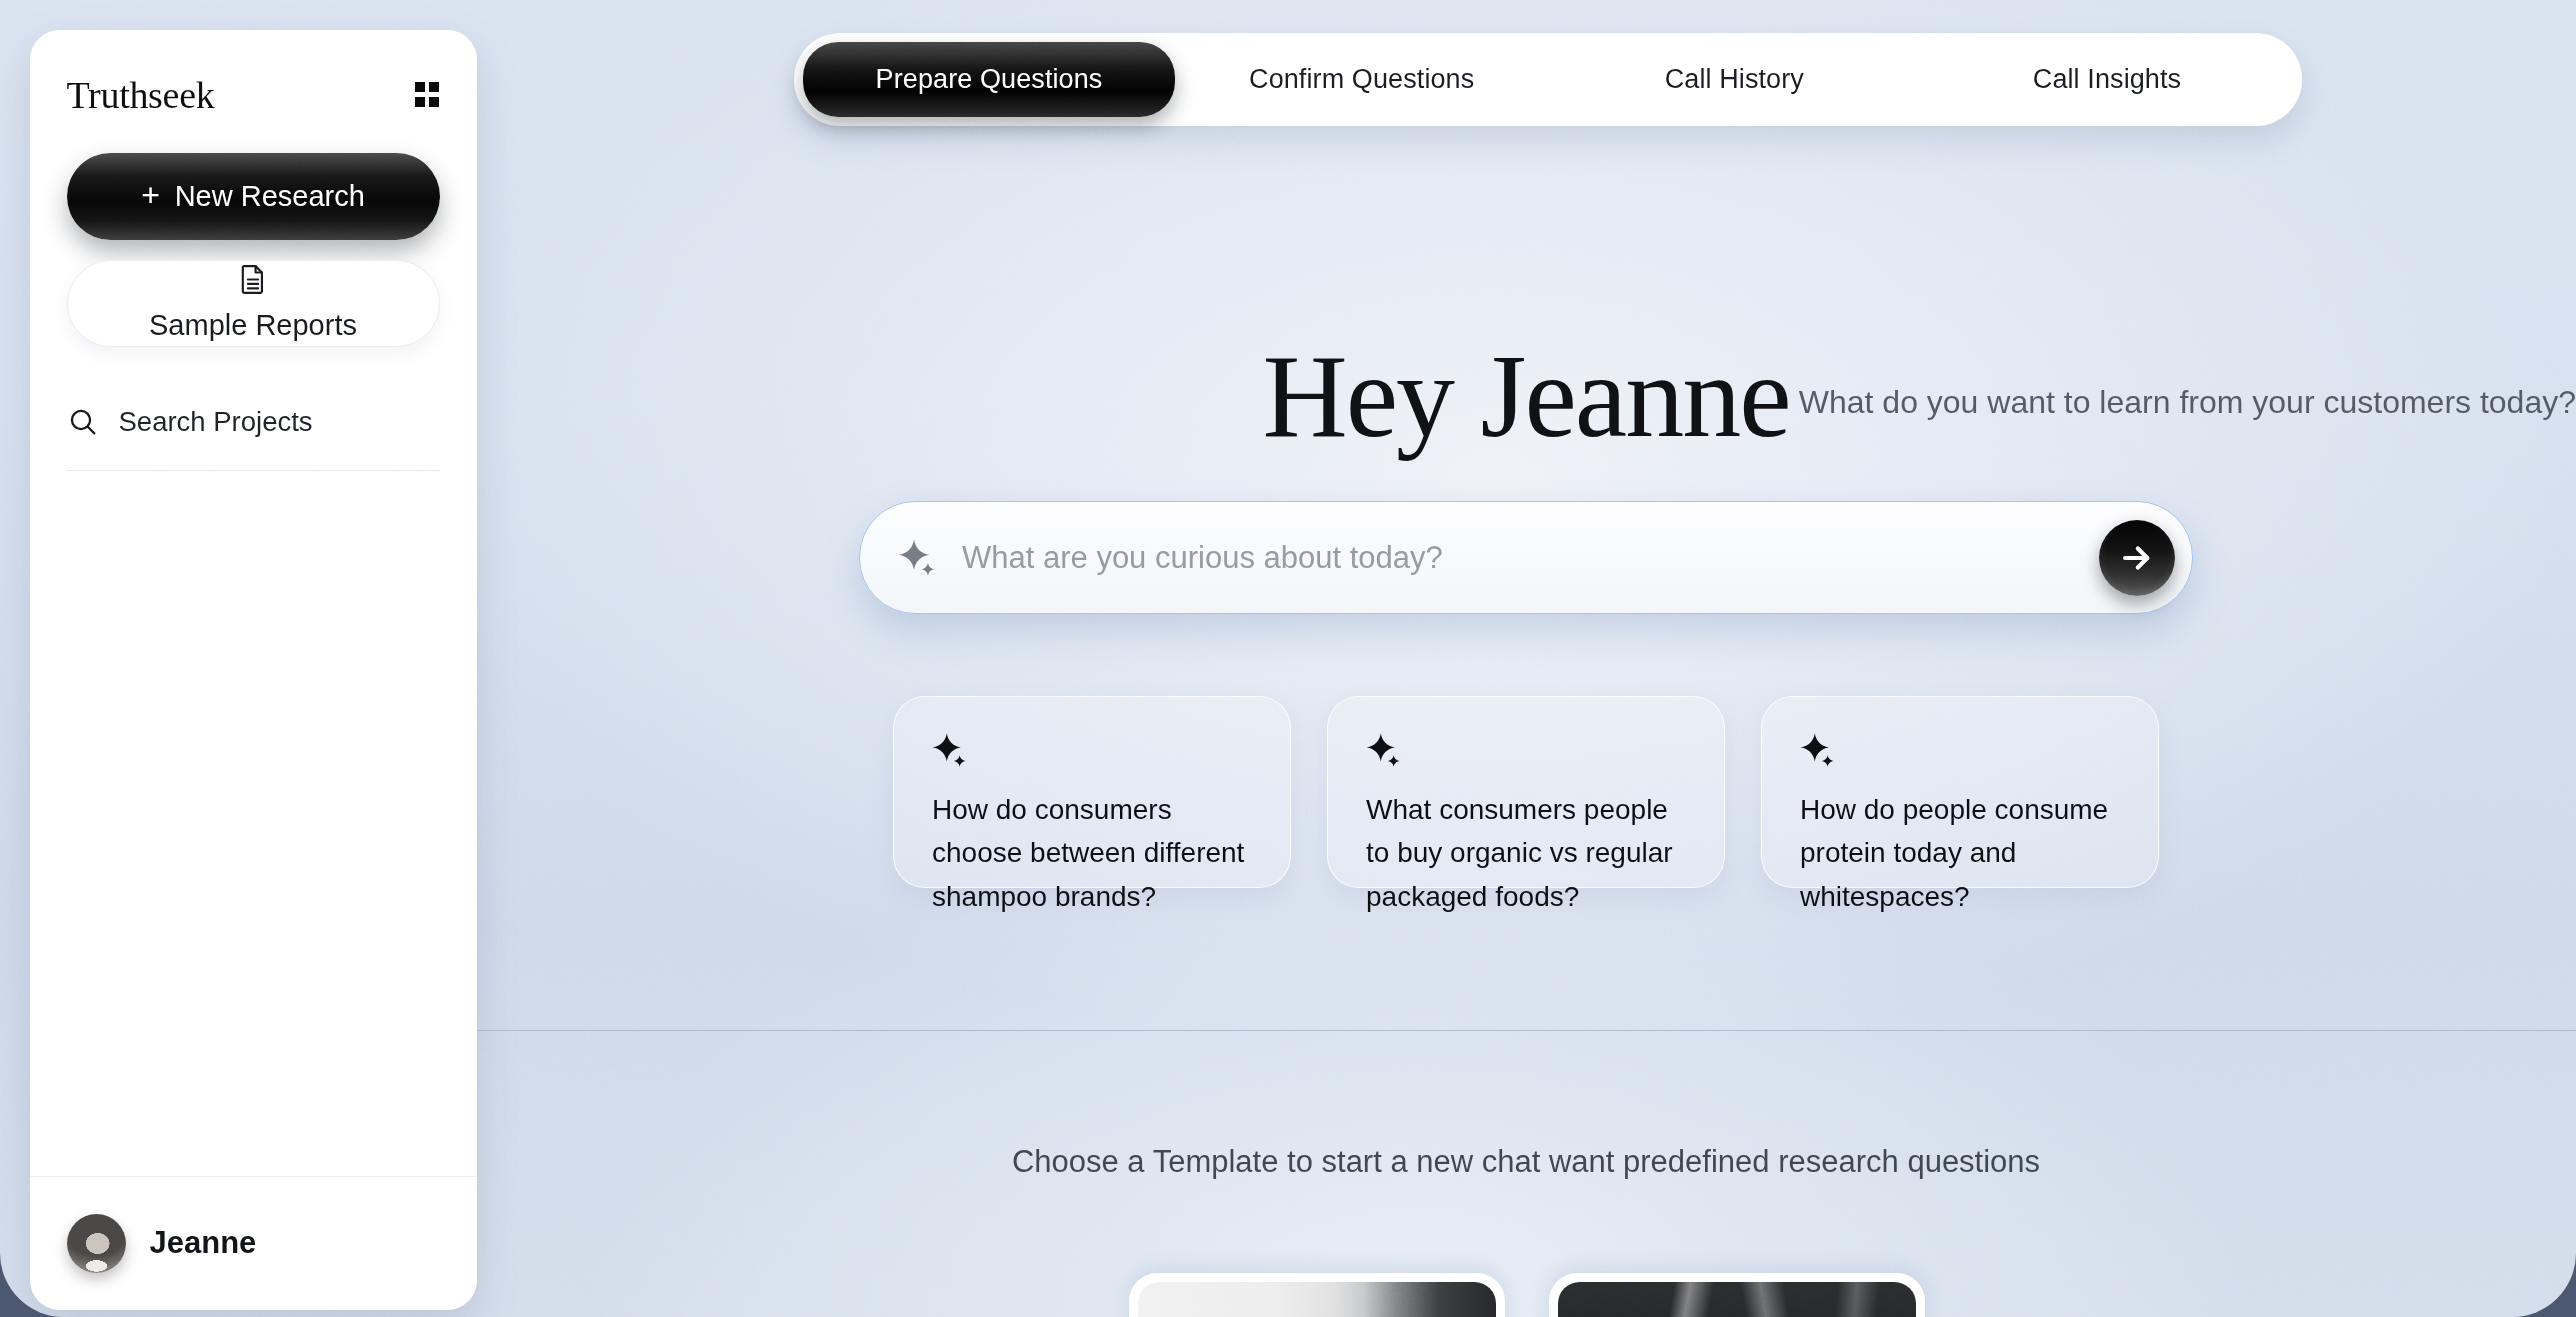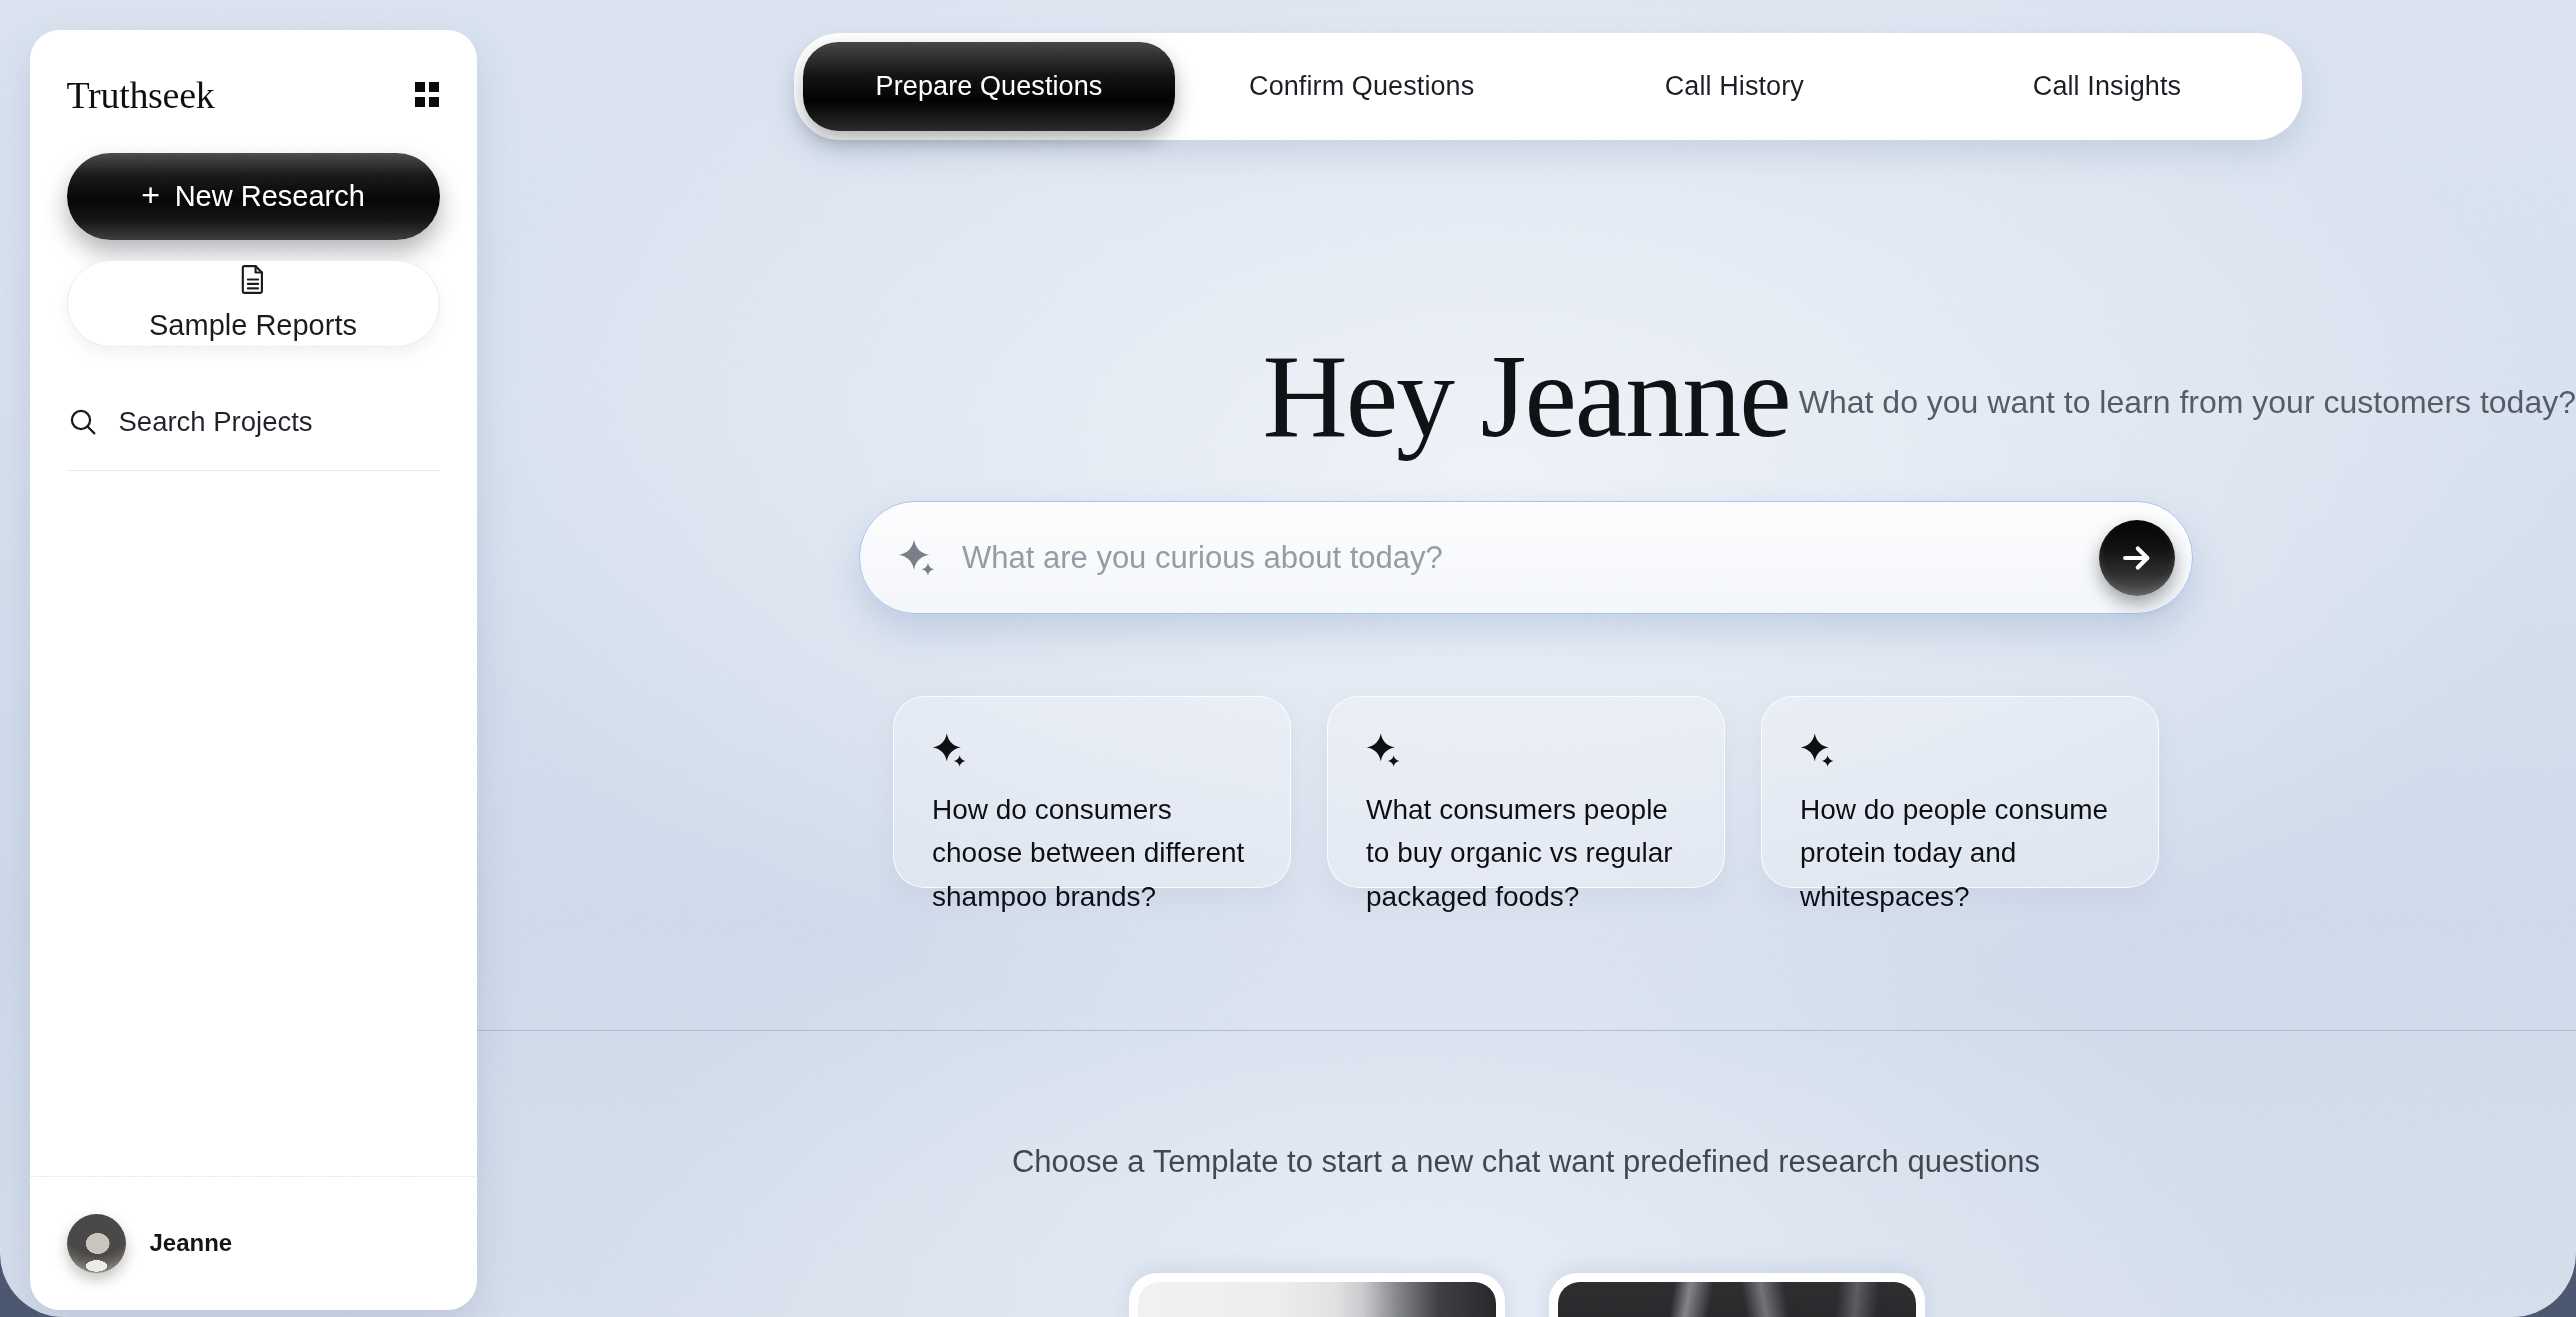--- a/index.html
+++ b/index.html
@@ -37,24 +37,24 @@
   .side-divider{margin-top:32px;border-bottom:1.3px solid #e4e7eb;}
   .side-spacer{flex:1;}
   .side-footer{border-top:1.3px solid #ecEEF2;border-top:1.3px solid #eceef2;height:133px;
     display:flex;align-items:center;gap:24px;padding:0 37px;cursor:pointer;}
   .avatar{width:59px;height:59px;border-radius:50%;flex:0 0 auto;
     box-shadow:0 6.7px 13.4px rgba(0,0,0,.25);
     background:
       radial-gradient(30% 16% at 50% 88%, #eceae6 0 60%, rgba(0,0,0,0) 61%),
       radial-gradient(34% 30% at 52% 50%, #c6c0b8 0 58%, rgba(0,0,0,0) 60%),
       radial-gradient(120% 95% at 50% 28%, #454341 0 44%, #5d5a56 58%, #817d77 74%, #b0aca5 100%);}
-  .user-name{font-size:24px;font-weight:700;color:#111317;}
-
-  
-  .nav{position:absolute;left:794px;top:33px;width:1508px;height:107px;
+  .user-name{font-size:31px;font-weight:700;color:#111317;}
+
+  
+  .nav{position:absolute;left:794px;top:33px;width:1508px;height:93px;
     background:#fff;border-radius:46px;display:flex;align-items:stretch;
     padding:8.7px;box-sizing:border-box;box-shadow:0 14.8px 31px rgba(90,110,150,.20);}
   .tab{flex:1;display:flex;align-items:center;justify-content:center;
     font-size:27px;font-weight:500;color:#181b20;border-radius:35px;cursor:pointer;
     letter-spacing:0.1px;}
   .tab.active{color:#fff;
     background:linear-gradient(180deg,#424242 0%,#121212 38%,#020202 66%,#282828 100%);
     box-shadow:0 9.4px 19px rgba(15,20,30,.35);}
 
   

